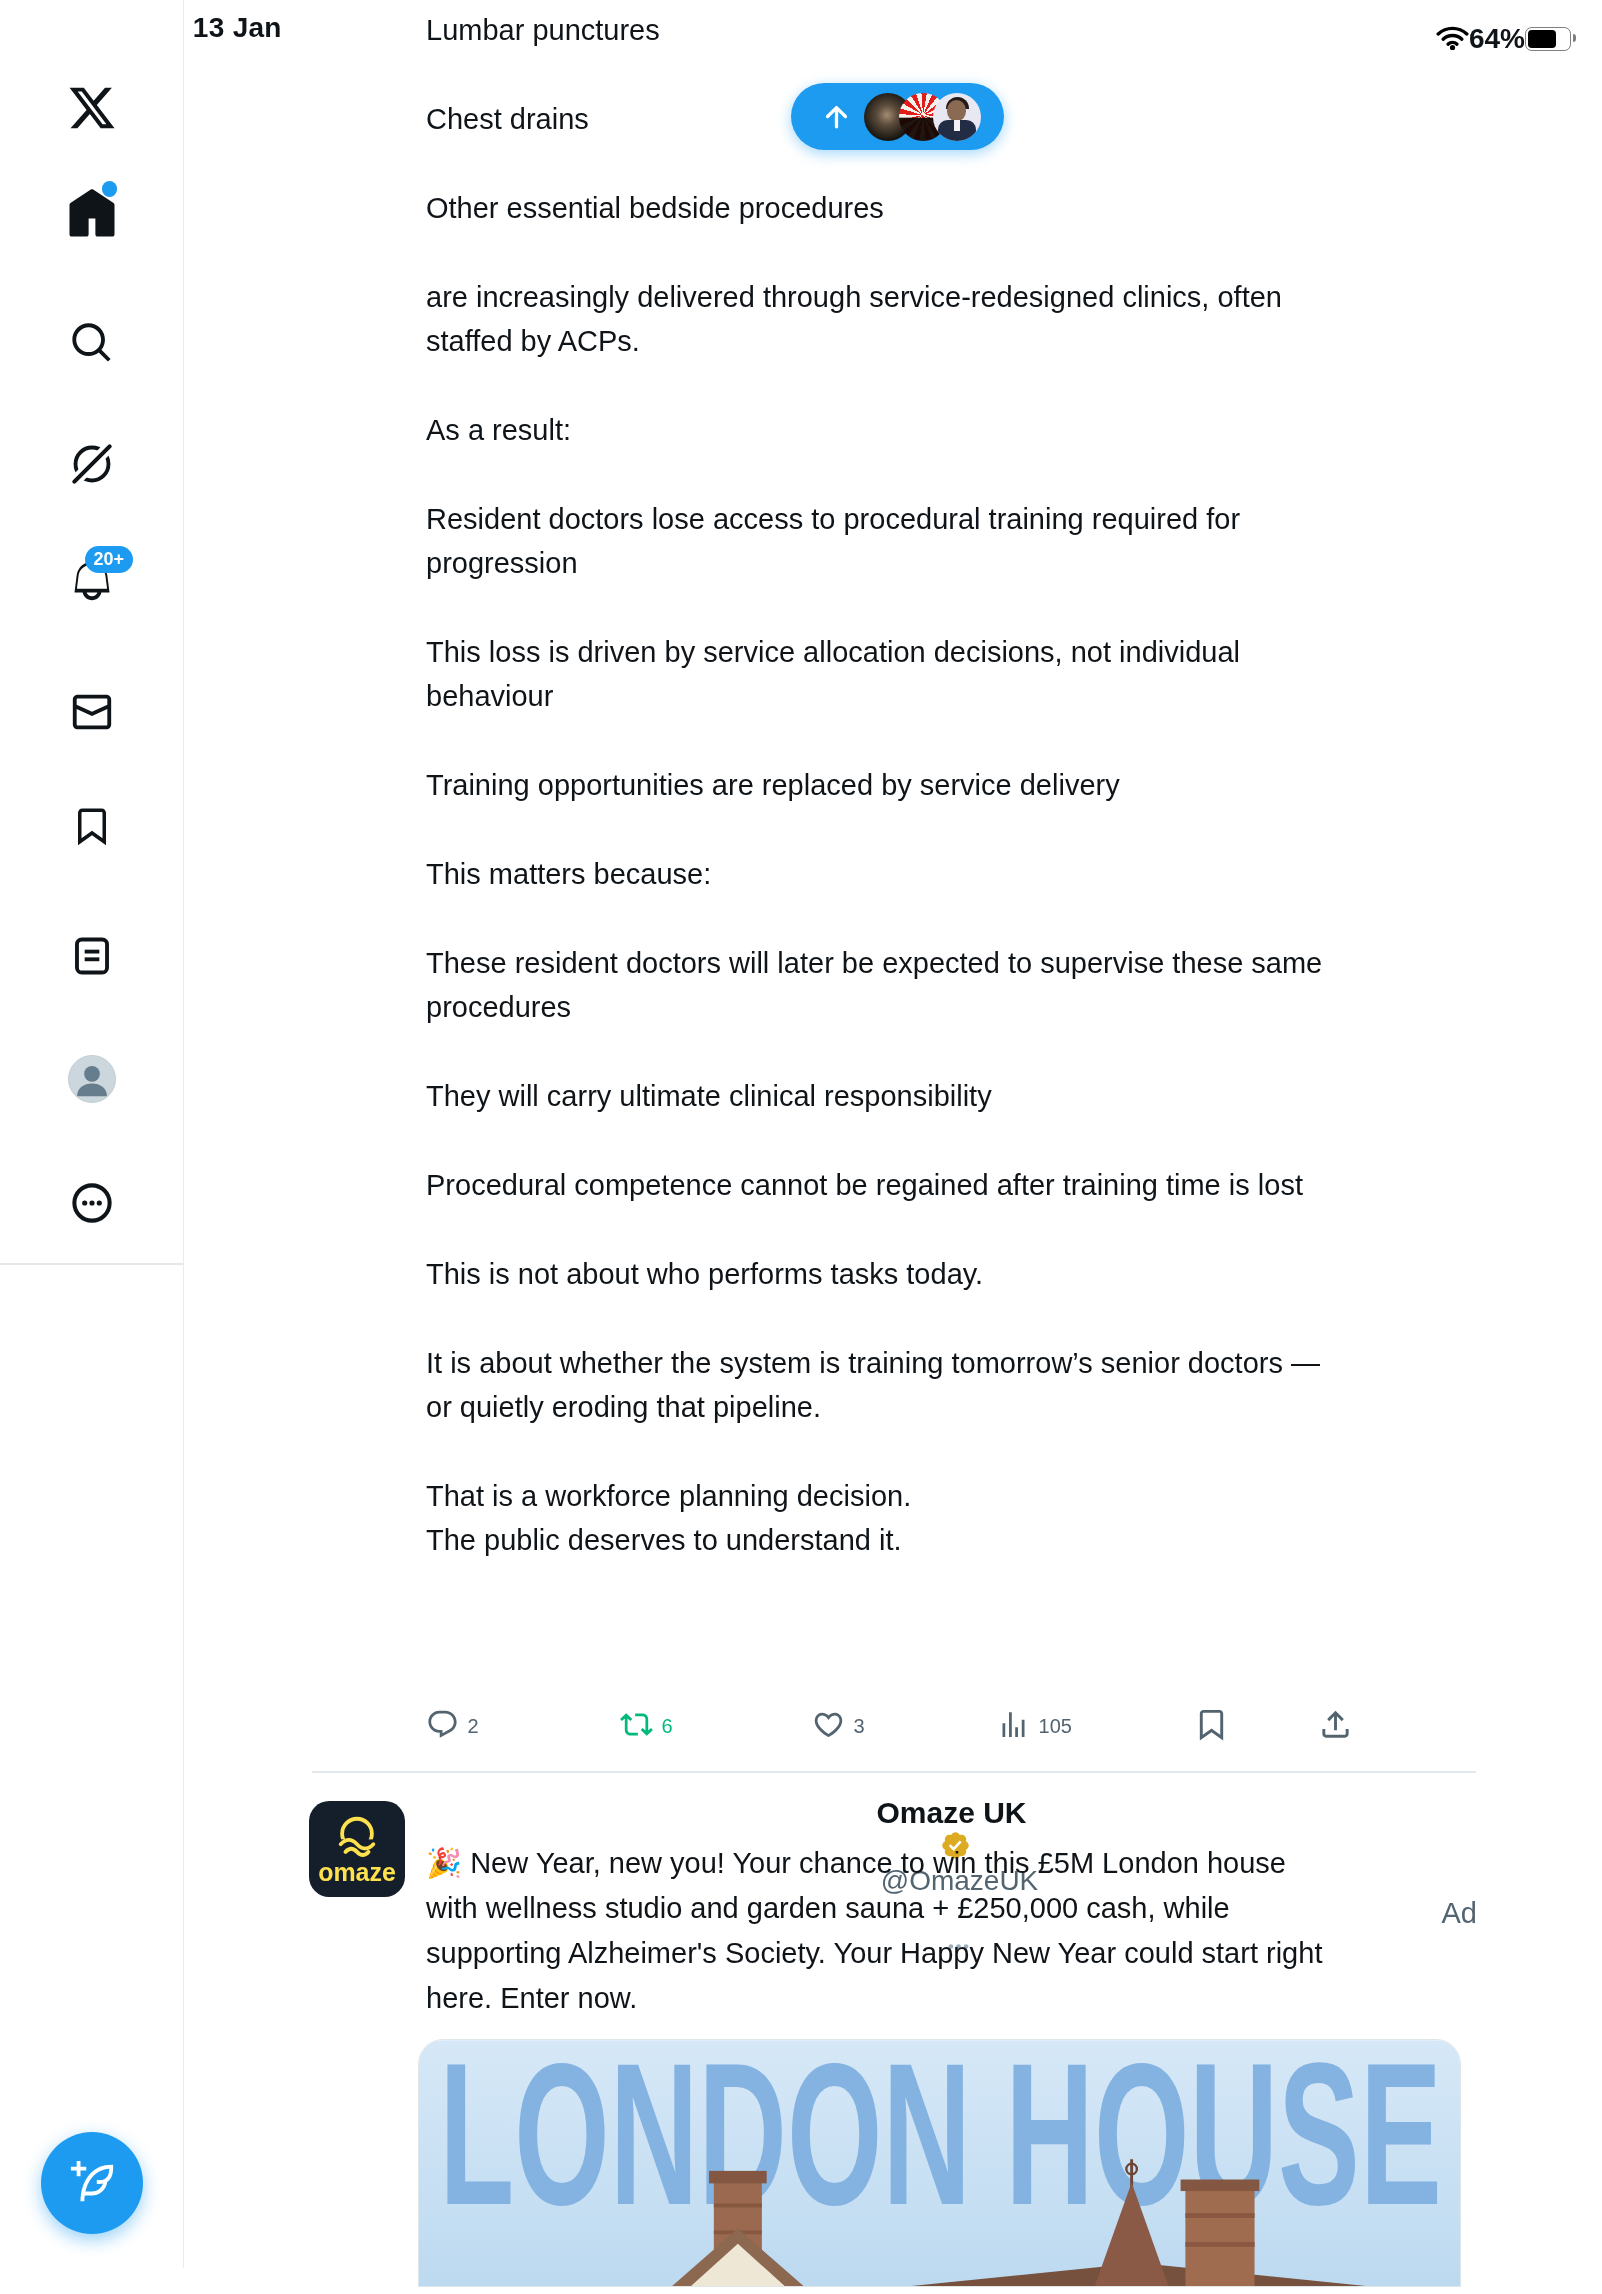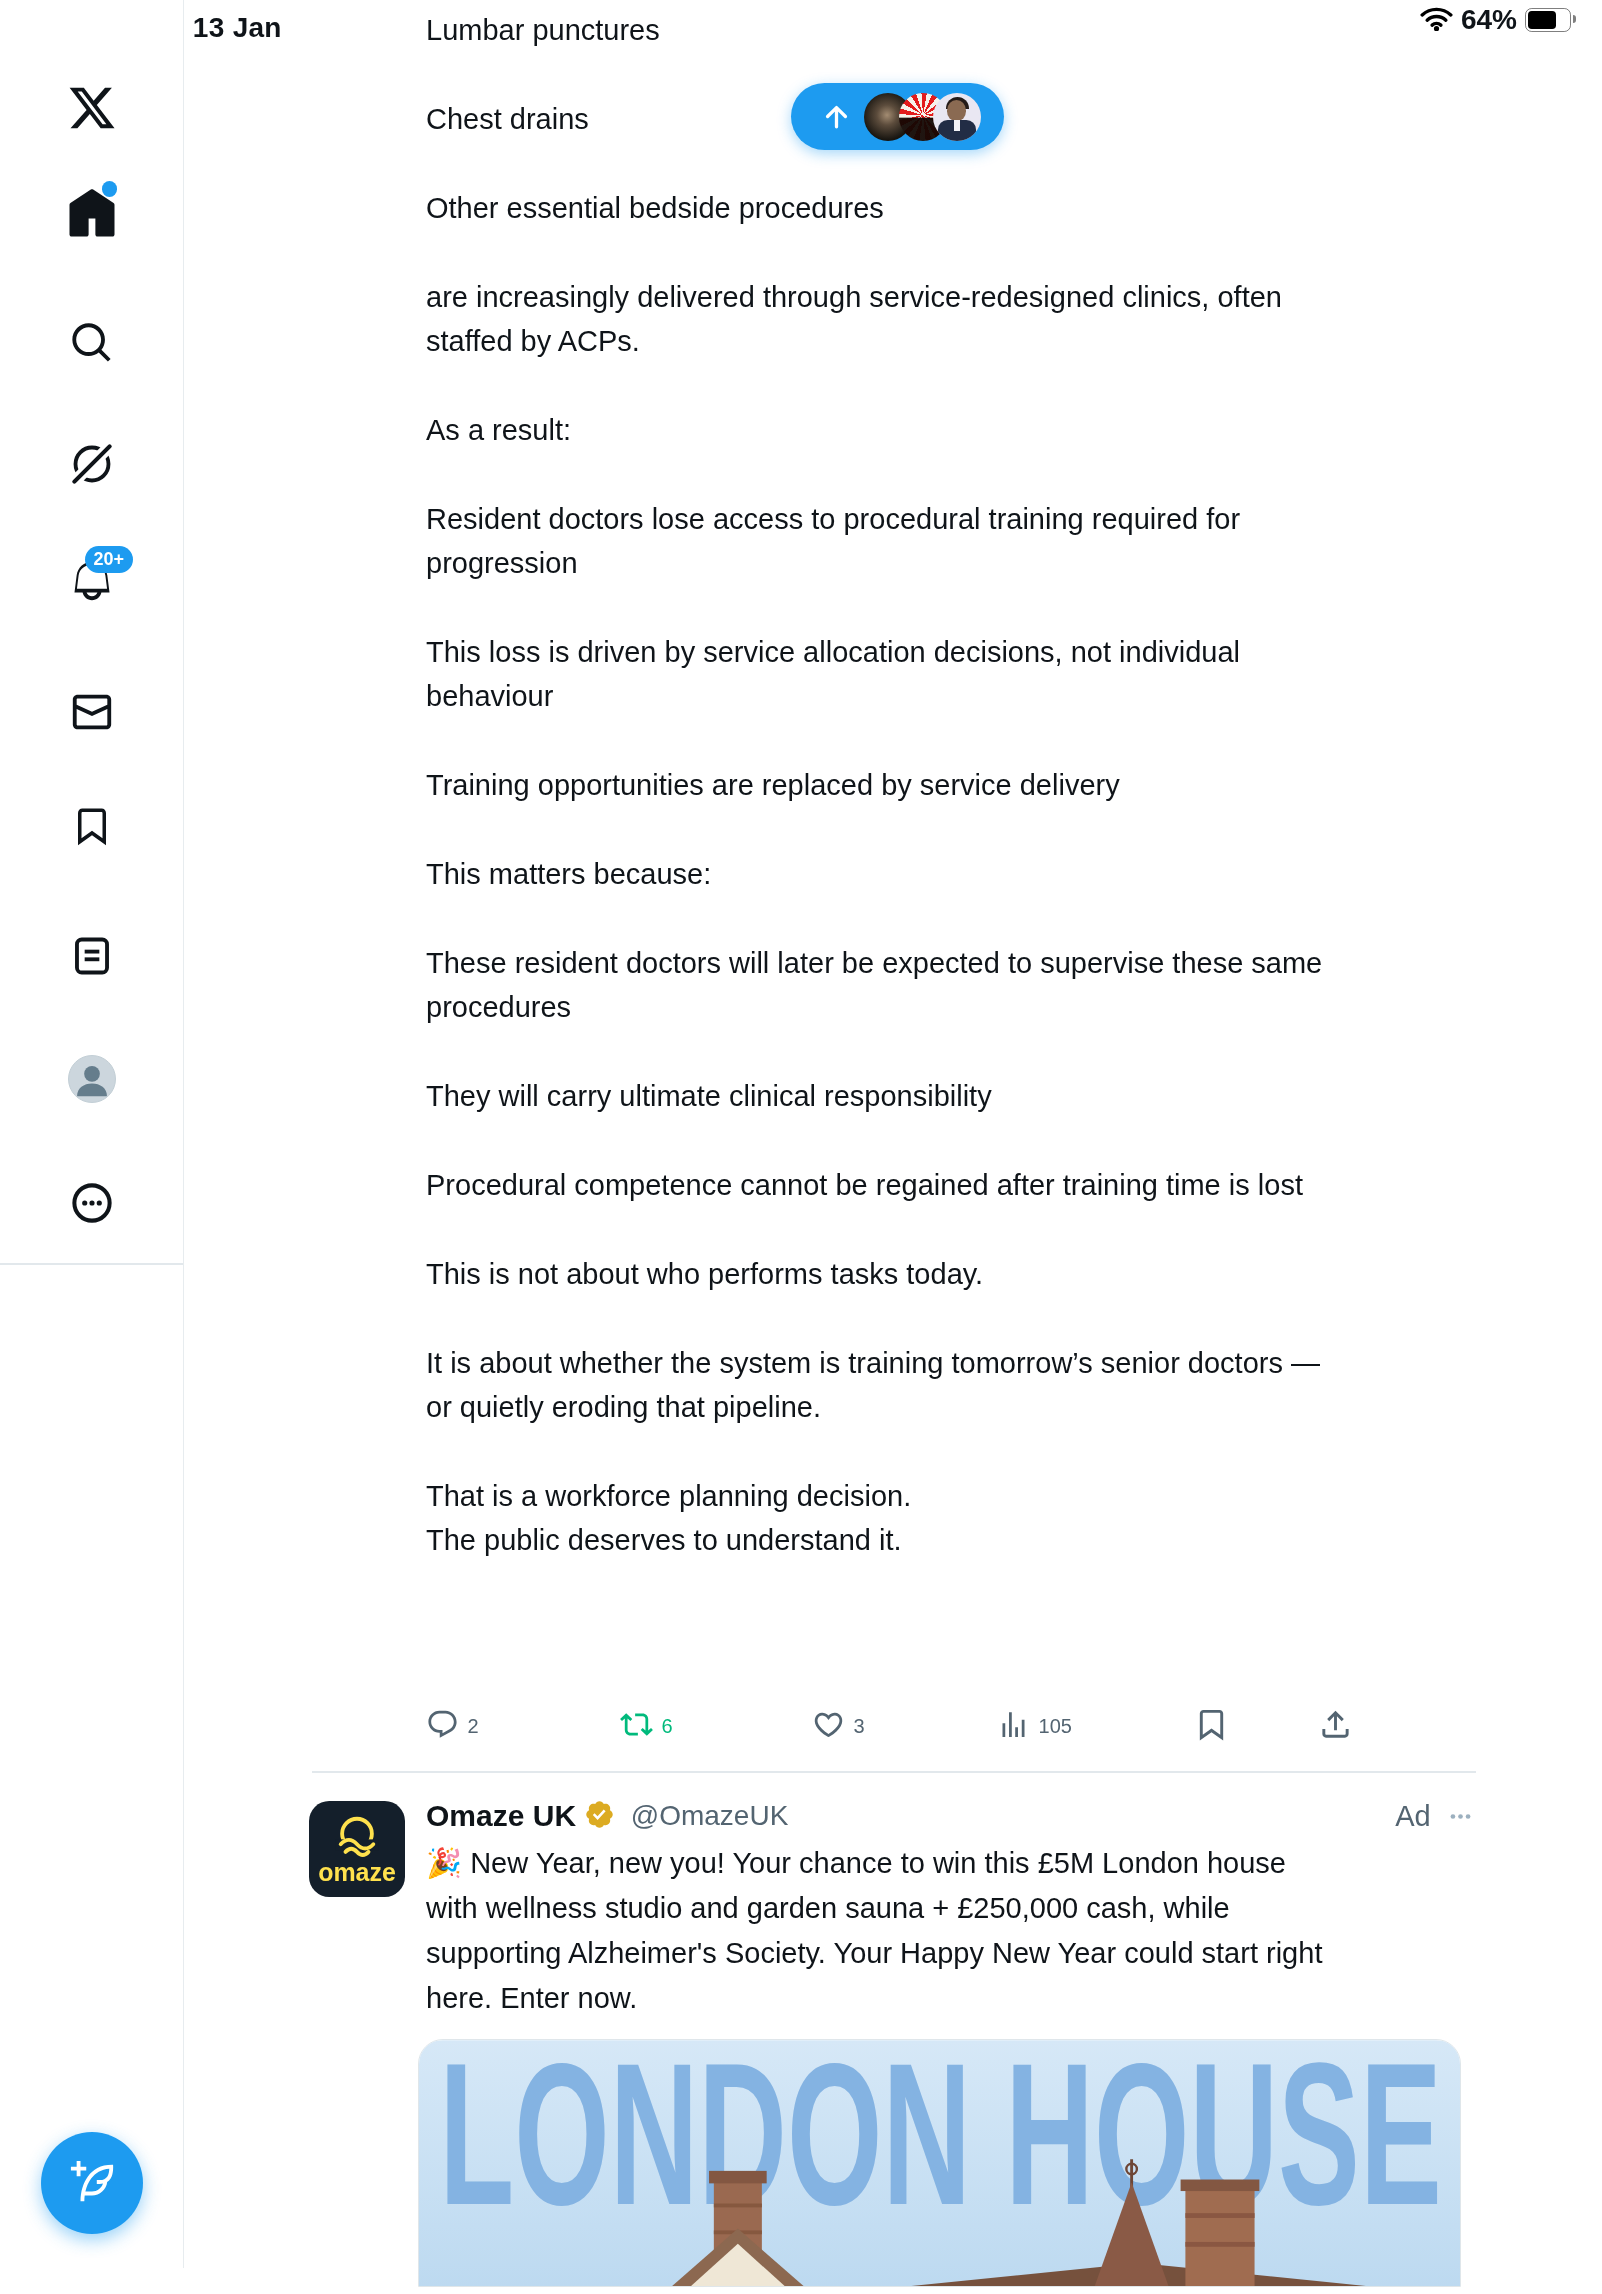--- a/index.html
+++ b/index.html
@@ -4,21 +4,21 @@
 <style>
   html,body{margin:0;padding:0;background:#fff;}
   .screen{
     position:relative;width:1602px;height:2294px;overflow:hidden;background:#fff;
     font-family:"Liberation Sans",sans-serif;color:#0f1419;
   }
   
   .statusbar{position:absolute;left:0;top:0;width:1602px;height:58px;}
   .sb-left{position:absolute;left:38px;top:11.5px;font-size:28px;font-weight:700;letter-spacing:0.3px;}
   .sb-left .sb-date{margin-left:25px;font-weight:700;}
-  .sb-right{position:absolute;right:31px;top:4px;display:flex;align-items:center;gap:8px;}
+  .sb-right{position:absolute;right:31px;top:23px;display:flex;align-items:center;gap:0;}
   .sb-right .pct{font-size:28px;font-weight:600;}
   .battery{position:relative;width:44px;height:22px;border:1.9px solid rgba(0,0,0,.5);border-radius:6.7px;display:inline-block;}
   .battery-fill{position:absolute;left:1.9px;top:1.9px;bottom:1.9px;width:64%;background:#000;border-radius:3.8px;}
   .battery-nub{position:absolute;right:-5.8px;top:5.8px;width:2.9px;height:8.6px;background:rgba(0,0,0,.5);border-radius:0 2.9px 2.9px 0;}
   
   .sidebar{position:absolute;left:0;top:0;width:183px;height:2268px;border-right:1px solid #e7ecef;background:#fff;}
   .nav-item{position:absolute;left:61px;width:61px;height:61px;display:flex;align-items:center;justify-content:center;cursor:pointer;}
   .nav-item svg{display:block;}
   .home-dot{position:absolute;left:41px;top:-1.9px;width:15.4px;height:15.4px;border-radius:50%;background:#1d9bf0;}
   .notif-badge{position:absolute;left:24px;top:-3.8px;min-width:40px;height:27px;padding:0 8.6px;background:#1d9bf0;border-radius:14.4px;
@@ -44,21 +44,21 @@
   .tweet-text p{margin:0 0 45px;white-space:pre-line;}
   
   .actions{position:absolute;left:0;top:1705px;width:1602px;height:42px;}
   .action{position:absolute;top:0;height:42px;display:flex;align-items:center;gap:8.6px;color:#536471;cursor:pointer;background:none;border:none;padding:0;font-family:inherit;}
   .action .cnt{font-size:20px;color:#536471;}
   .action.repost,.action.repost .cnt{color:#00ba7c;}
   
   .tweet-divider{position:absolute;left:312px;top:1771px;width:1164px;height:1.9px;background:#e2e8ec;}
   
   .ad-avatar{position:absolute;left:309px;top:1801px;width:96px;height:72px;cursor:pointer;}
-  .ad-header{position:absolute;left:426px;top:1796px;width:1051px;height:40px;display:flex;align-items:center;}
+  .ad-header{position:absolute;left:426px;top:1796px;width:1051px;height:40px;display:flex;align-items:center;flex-direction:column;}
   .ad-name{font-size:30px;font-weight:700;color:#0f1419;cursor:pointer;}
   .ad-header .vbadge{margin-left:7.7px;}
   .ad-handle{margin-left:16px;font-size:28px;color:#536471;cursor:pointer;}
   .ad-label{margin-left:auto;font-size:29px;color:#536471;}
   .ad-more{margin-left:13.4px;cursor:pointer;display:flex;align-items:center;}
   .ad-body{position:absolute;left:426px;top:1841px;width:1062px;font-size:29px;line-height:45px;color:#0f1419;white-space:pre-line;}
   .ad-card{position:absolute;left:418px;top:2039px;width:1043px;height:248px;border:1px solid #dfe6ea;border-radius:25px 25px 0 0;
     overflow:hidden;box-sizing:border-box;cursor:pointer;}
   .ad-card svg{display:block;}
   

